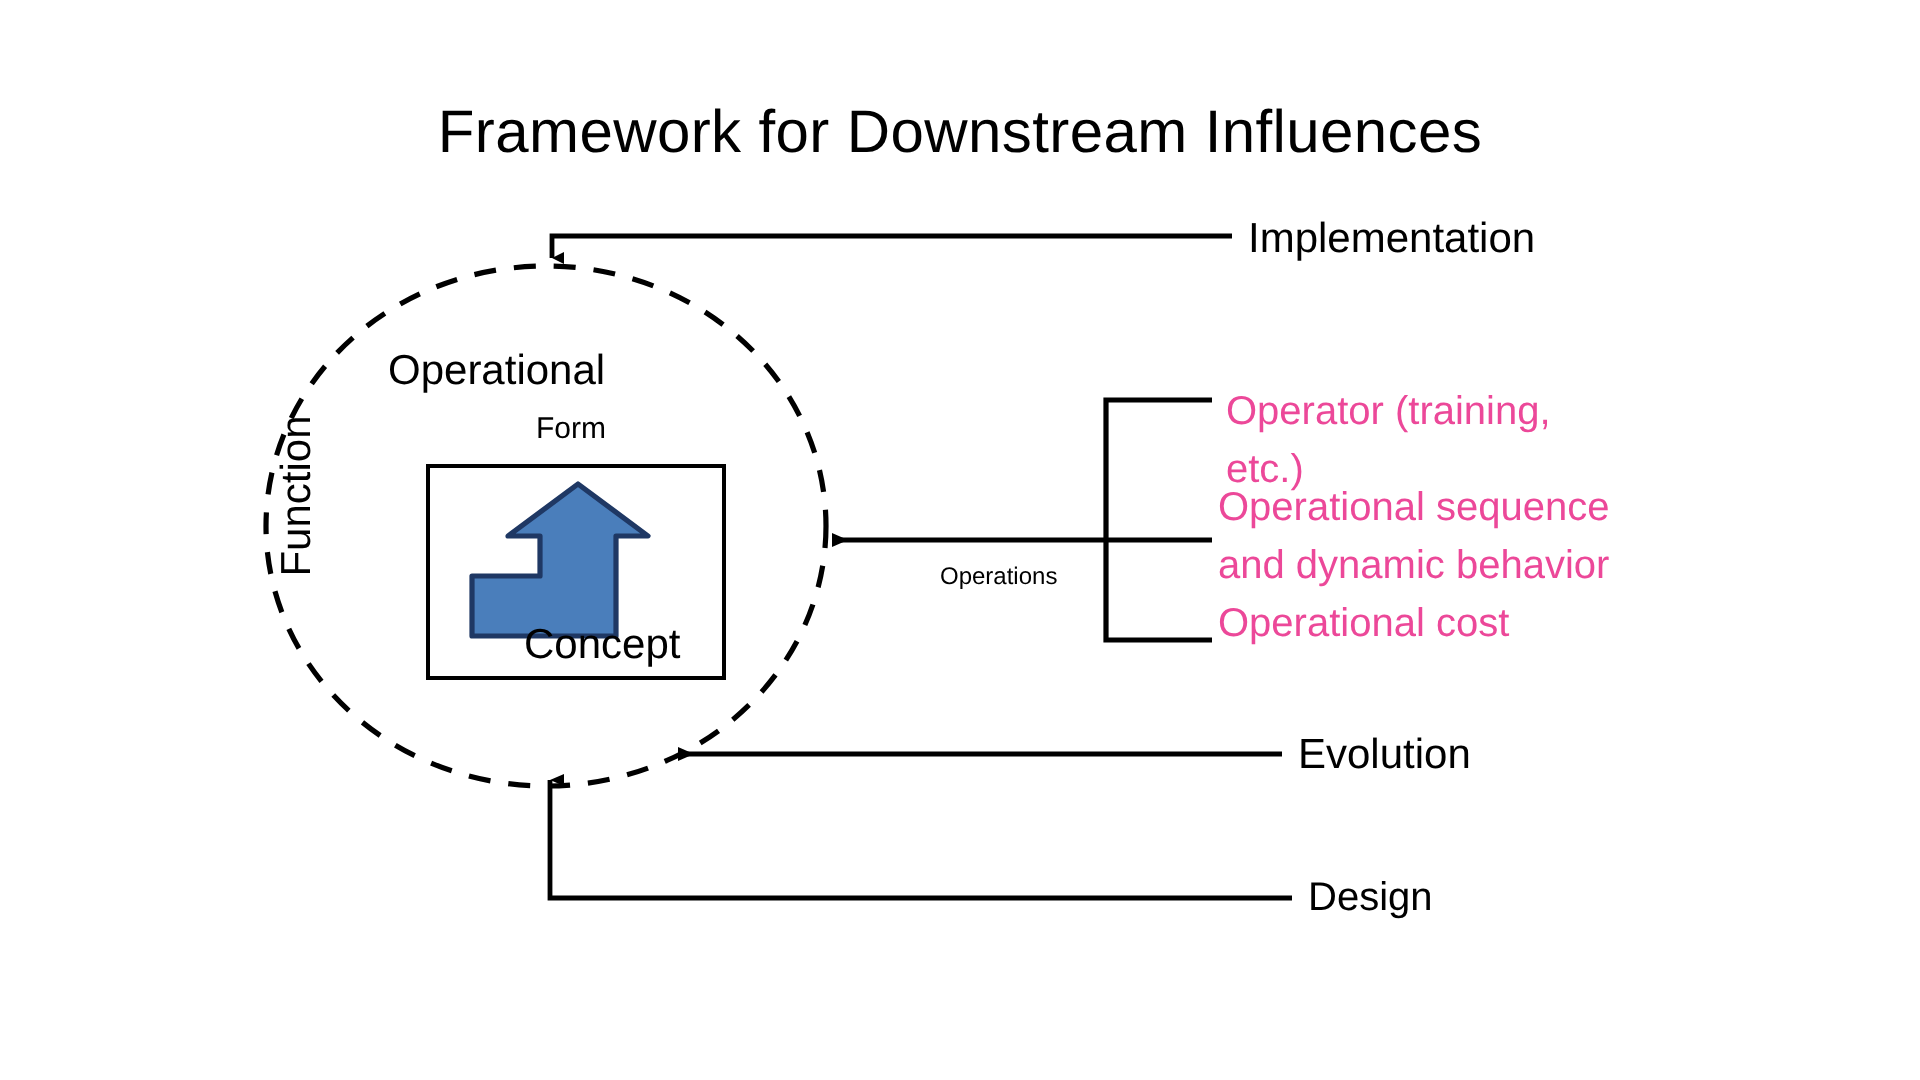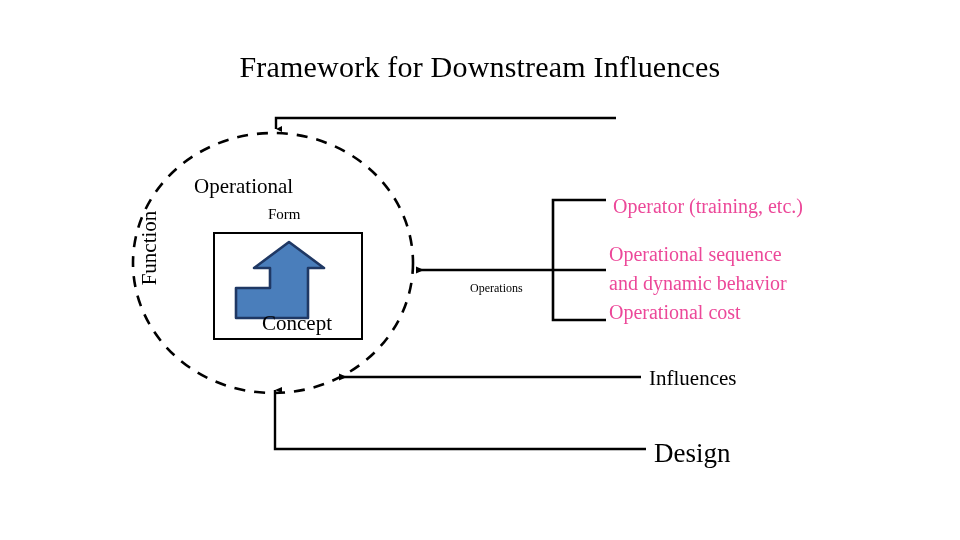--- a/index.html
+++ b/index.html
@@ -6,21 +6,21 @@
     margin: 0;
     padding: 0;
     background: #ffffff;
   }
   #slide {
     position: relative;
     width: 960px;
     height: 540px;
     background: #ffffff;
     overflow: hidden;
-    font-family: Liberation Serif, serif;
+    font-family: Liberation Sans, sans-serif;
     color: #000000;
   }
 
   
   #title {
     position: absolute;
     left: 0;
     top: 50px;
     width: 960px;
     text-align: center;
@@ -94,21 +94,21 @@
     position: absolute;
     left: 649px;
     top: 366px;
     font-size: 21px;
     white-space: nowrap;
   }
   #lbl-design {
     position: absolute;
     left: 654px;
     top: 438px;
-    font-size: 27px;
+    font-size: 20px;
     white-space: nowrap;
   }
   #lbl-operations {
     position: absolute;
     left: 426px;
     top: 281px;
     font-size: 12px;
     white-space: nowrap;
     margin-left: 44px;
   }
@@ -177,21 +177,22 @@
     <path d="M4,78 L4,48 L38,48 C38,48 38,28 38,28 L22,28 L57,2 L92,28 L76,28
              C76,28 76,78 76,78 L76,78 C76,78 46,78 4,78 Z" fill="#4a7ebb" stroke="#1f3864" stroke-width="2.6" stroke-linejoin="round"></path>
     <path d="M4,78 L4,48 L38,48 C44,48 38,36 38,28" fill="none" stroke="none"></path>
   </svg>
 
   <div class="lbl" id="lbl-architecture">Operational</div>
   <div class="lbl" id="lbl-form">Form</div>
   <div class="lbl" id="lbl-function">Function</div>
   <div class="lbl" id="lbl-concept">Concept</div>
 
+  <div id="lbl-implementation">Implementation</div>
   <div id="lbl-operations">Operations</div>
-  <div id="lbl-evolution">Influences</div>
+  <div id="lbl-evolution">Evolution</div>
   <div id="lbl-design">Design</div>
 
   <div class="ops-block" id="ops-operator">Operator (training, etc.)</div>
   <div class="ops-block" id="ops-opcost">Operational cost</div>
   <div class="ops-block" id="ops-opseq">Operational sequence and dynamic behavior</div>
 
 </div>
 
 </body></html>

